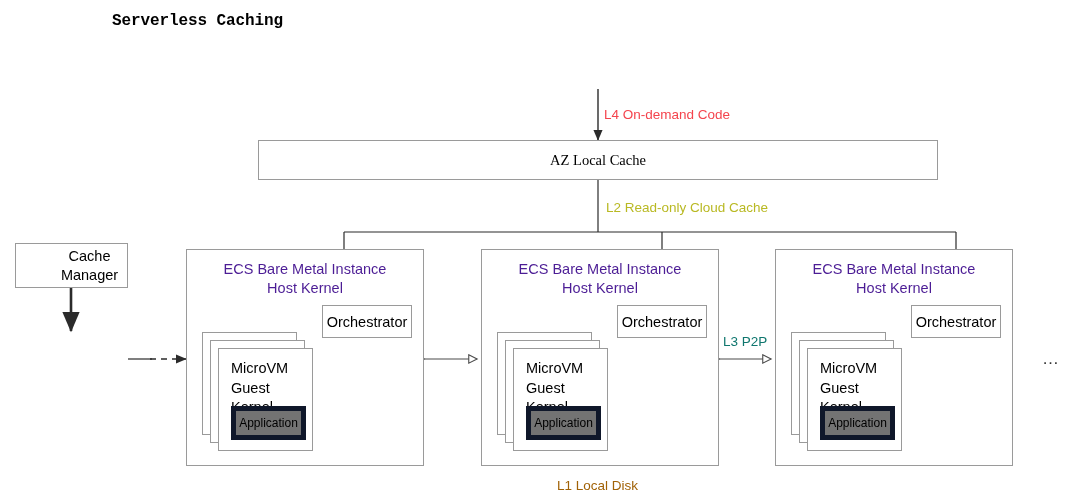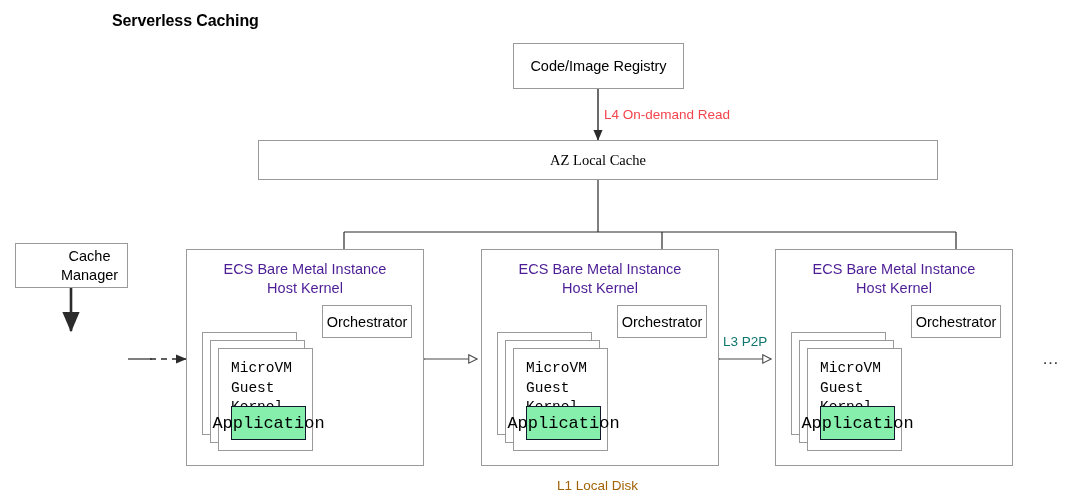--- a/index.html
+++ b/index.html
@@ -42,20 +42,21 @@
     color: #000;
     text-align: center;
   }
   .title {
     position: absolute;
     font-size: 16px;
     font-weight: bold;
     letter-spacing: -0.1px;
     color: #000;
     white-space: nowrap;
+    font-family: Liberation Mono, monospace;
   }
   .edge-label {
     position: absolute;
     font-size: 13.5px;
     white-space: nowrap;
   }
   .host-box {
     position: absolute;
     box-sizing: border-box;
     border: 1px solid #9a9a9a;
@@ -83,40 +84,39 @@
     font-size: 14.5px;
   }
   .vm-stack {
     position: absolute;
   }
   .vm-card {
     position: absolute;
     box-sizing: border-box;
     border: 1px solid #9a9a9a;
     background: #ffffff;
-    font-family: Liberation Mono, monospace;
   }
   .vm-front-text {
     position: absolute;
     left: 12px;
     top: 10px;
     font-size: 14.5px;
     line-height: 1.35;
     text-align: left;
     color: #000;
   }
   .app-box {
     position: absolute;
     box-sizing: border-box;
-    border: 1px solid #0f172a;
-    background: #86efac;
+    border: 5px solid #0f172a;
+    background: #737373;
     display: flex;
     align-items: center;
     justify-content: center;
-    font-size: 17px;
+    font-size: 12px;
   }
   .ellipsis {
     position: absolute;
     font-size: 17px;
     letter-spacing: 1px;
     color: #333;
   }
 </style>
 </head>
 <body>
@@ -172,26 +172,26 @@
       <line x1="625" y1="345" x2="606" y2="361"></line>
     </g>
 
     <g stroke="#4a4a4a" stroke-width="1.2" stroke-dasharray="4 3">
       <line x1="911" y1="339" x2="892" y2="353"></line>
       <line x1="915" y1="342" x2="896" y2="357"></line>
       <line x1="919" y1="345" x2="900" y2="361"></line>
     </g>
   </svg>
 
-  <div class="box" style="left:513px; top:43px; width:171px; height:46px;">Code/Image Registry</div>
-
-  <div class="edge-label" style="left:604px; top:107px; color:#f4444d;">L4 On-demand Read</div>
+
+  <div class="edge-label" style="left:604px; top:107px; color:#f4444d;">L4 On-demand Code</div>
 
   <div class="box" style="left:258px; top:140px; width:680px; height:40px;font-family:Liberation Serif, serif;">AZ Local Cache</div>
 
+  <div class="edge-label" style="left:606px; top:200px; color:#b9b923;">L2 Read-only Cloud Cache</div>
 
   <div class="box" style="left:15px; top:243px; width:113px; height:45px;padding-left:36px;">Cache Manager</div>
 
 
   <div class="host-box" style="left:186px; top:249px; width:238px; height:217px;">
     <div class="host-title">
       <span>ECS Bare Metal Instance</span>
       <span class="line2">Host Kernel</span>
     </div>
   </div>

